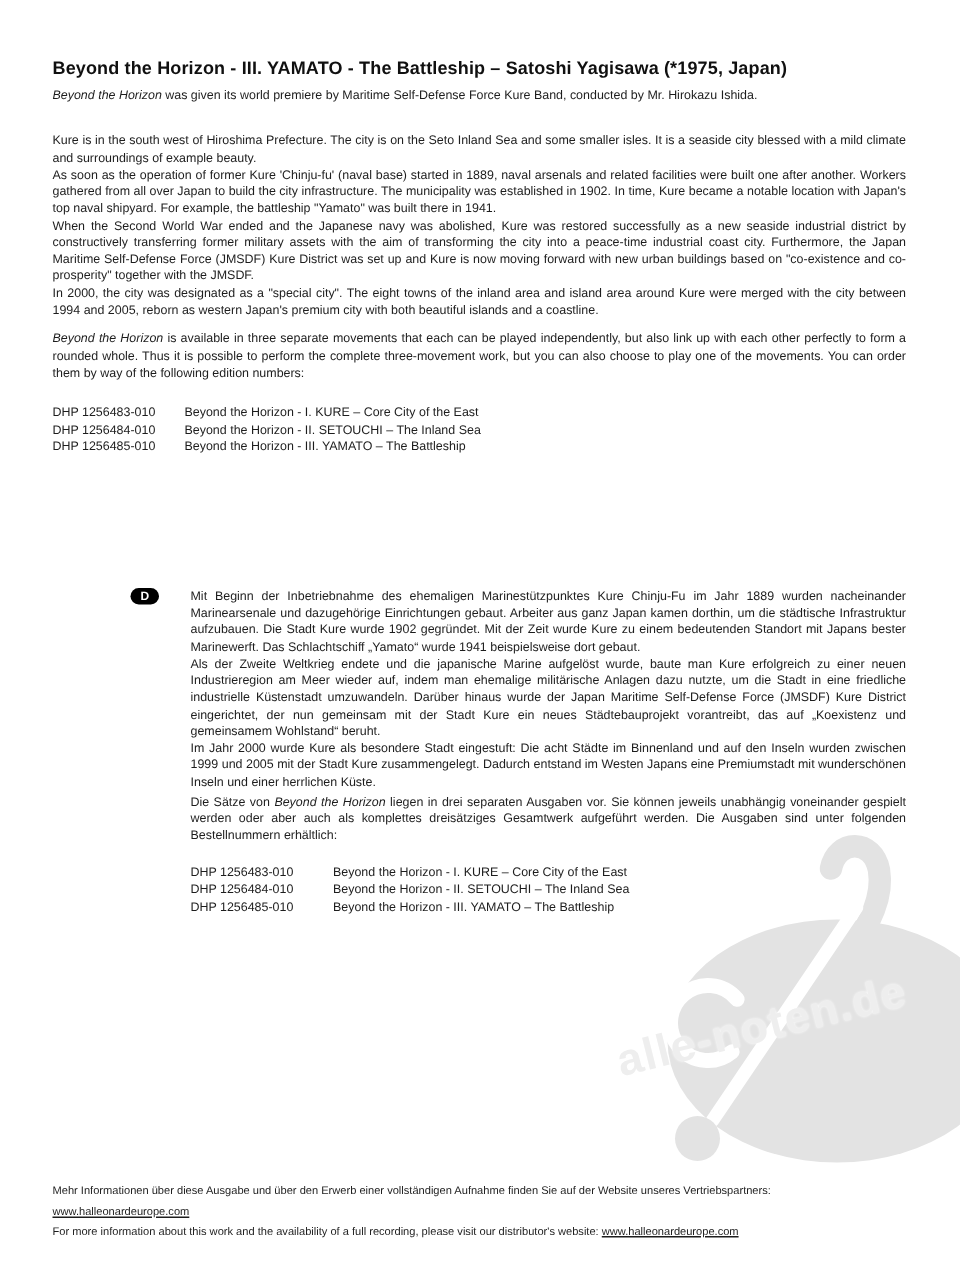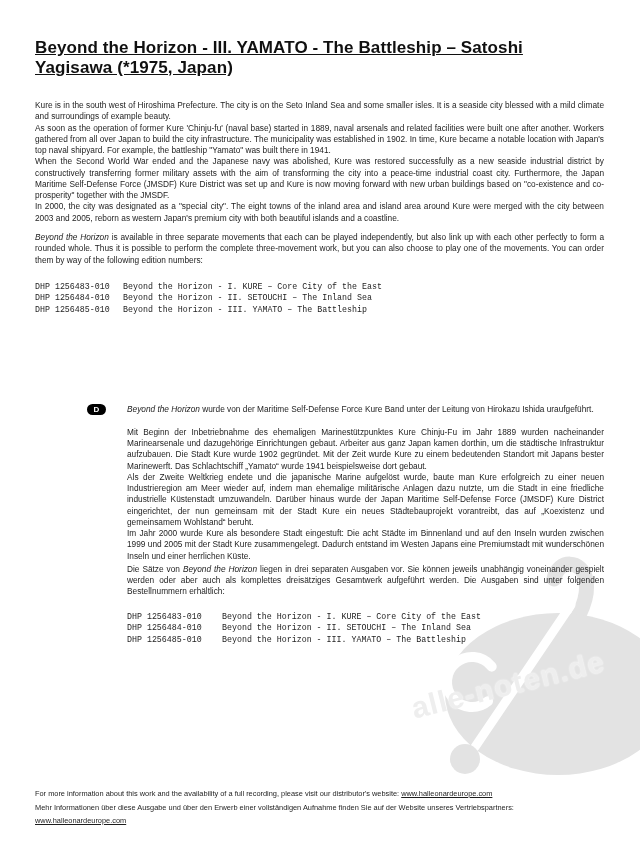--- a/index.html
+++ b/index.html
@@ -3,28 +3,28 @@
 <meta charset="utf-8">
 <style>
   html,body { margin:0; padding:0; background:#ffffff; }
   .page {
     position:relative; width:640px; height:853px; margin:0 auto;
     background:#ffffff; overflow:hidden;
     font-family:"Liberation Sans", sans-serif; color:#1d1d1d;
   }
   .content { padding:38px 36px 0 35px; }
   .title {
-    font-size:17px; font-weight:bold; color:#101010;
-    margin:0 0 22px 0; letter-spacing:0.1px;text-decoration:underline;
+    font-size:12px; font-weight:bold; color:#101010;
+    margin:0 0 6px 0; letter-spacing:0.1px;
   }
   .small { font-size:8.3px; line-height:11.25px; }
   .intro { margin:0 0 19px 0; text-align:left; }
   .bodyblock p { margin:0; text-align:justify; }
   .avail { text-align:justify; }
-  .editions { margin-top:15px;font-family:Liberation Mono, monospace; }
+  .editions { margin-top:15px; }
   .ed-row { display:grid; grid-template-columns:88px 1fr; line-height:11.6px; }
   .german { margin-left:92px; margin-top:88px; position:relative; }
   .german .ed-row { grid-template-columns:95px 1fr; }
   .d-badge {
     position:absolute; left:-40px; top:0px;
     width:19px; height:11px; background:#000; border-radius:6px;
     color:#fff; font-size:8px; font-weight:bold;
     text-align:center; line-height:11.5px;
   }
   .footer {
@@ -59,26 +59,27 @@
     <line x1="163" y1="52" x2="67" y2="194" stroke="#ffffff" stroke-width="9" stroke-linecap="round"></line>
 
     <circle cx="57" cy="206" r="15" fill="#e3e3e3"></circle>
   </svg>
   <div class="wm-text">alle-noten.de</div>
 
   <div class="content">
 
     <h1 class="title">Beyond the Horizon - III. YAMATO - The Battleship – Satoshi Yagisawa (*1975, Japan)</h1>
 
+    <p class="small intro"><i>Beyond the Horizon</i><span> was given its world premiere by Maritime Self-Defense Force Kure Band, conducted by Mr. Hirokazu Ishida.</span></p>
 
     <div class="small bodyblock">
       <p>Kure is in the south west of Hiroshima Prefecture. The city is on the Seto Inland Sea and some smaller isles. It is a seaside city blessed with a mild climate and surroundings of example beauty.</p>
       <p>As soon as the operation of former Kure 'Chinju-fu' (naval base) started in 1889, naval arsenals and related facilities were built one after another. Workers gathered from all over Japan to build the city infrastructure. The municipality was established in 1902. In time, Kure became a notable location with Japan's top naval shipyard. For example, the battleship "Yamato" was built there in 1941.</p>
       <p>When the Second World War ended and the Japanese navy was abolished, Kure was restored successfully as a new seaside industrial district by constructively transferring former military assets with the aim of transforming the city into a peace-time industrial coast city. Furthermore, the Japan Maritime Self-Defense Force (JMSDF) Kure District was set up and Kure is now moving forward with new urban buildings based on "co-existence and co-prosperity" together with the JMSDF.</p>
-      <p>In 2000, the city was designated as a "special city". The eight towns of the inland area and island area around Kure were merged with the city between 2003 and 2005, reborn as western Japan's premium city with both beautiful islands and a coastline.</p>
+      <p>In 2000, the city was designated as a "special city". The eight towns of the inland area and island area around Kure were merged with the city between 1994 and 2005, reborn as western Japan's premium city with both beautiful islands and a coastline.</p>
     </div>
 
     <p class="small avail"><i>Beyond the Horizon</i><span> is available in three separate movements that each can be played independently, but also link up with each other perfectly to form a rounded whole. Thus it is possible to perform the complete three-movement work, but you can also choose to play one of the movements. You can order them by way of the following edition numbers:</span></p>
 
     <div class="small editions">
       <div class="ed-row">
         <span>DHP 1256483-010</span>
         <span>Beyond the Horizon - I.  KURE – Core City of the East</span>
       </div>
       <div class="ed-row">
@@ -87,21 +88,20 @@
       </div>
       <div class="ed-row">
         <span>DHP 1256485-010</span>
         <span>Beyond the Horizon - III. YAMATO – The Battleship</span>
       </div>
     </div>
 
     <div class="german">
       <span class="d-badge">D</span>
 
-      <p class="small intro" style="margin-bottom:12px;"><i>Beyond the Horizon</i><span> wurde von der Maritime Self-Defense Force Kure Band unter der Leitung von Hirokazu Ishida uraufgeführt.</span></p>
 
       <div class="small bodyblock">
         <p>Mit Beginn der Inbetriebnahme des ehemaligen Marinestützpunktes Kure Chinju-Fu im Jahr 1889 wurden nacheinander Marinearsenale und dazugehörige Einrichtungen gebaut. Arbeiter aus ganz Japan kamen dorthin, um die städtische Infrastruktur aufzubauen. Die Stadt Kure wurde 1902 gegründet. Mit der Zeit wurde Kure zu einem bedeutenden Standort mit Japans bester Marinewerft. Das Schlachtschiff „Yamato“ wurde 1941 beispielsweise dort gebaut.</p>
         <p>Als der Zweite Weltkrieg endete und die japanische Marine aufgelöst wurde, baute man Kure erfolgreich zu einer neuen Industrieregion am Meer wieder auf, indem man ehemalige militärische Anlagen dazu nutzte, um die Stadt in eine friedliche industrielle Küstenstadt umzuwandeln. Darüber hinaus wurde der Japan Maritime Self-Defense Force (JMSDF) Kure District eingerichtet, der nun gemeinsam mit der Stadt Kure ein neues Städtebauprojekt vorantreibt, das auf „Koexistenz und gemeinsamem Wohlstand“ beruht.</p>
         <p>Im Jahr 2000 wurde Kure als besondere Stadt eingestuft: Die acht Städte im Binnenland und auf den Inseln wurden zwischen 1999 und 2005 mit der Stadt Kure zusammengelegt. Dadurch entstand im Westen Japans eine Premiumstadt mit wunderschönen Inseln und einer herrlichen Küste.</p>
       </div>
 
       <p class="small avail" style="margin-top:2px;"><span>Die Sätze von </span><i>Beyond the Horizon</i><span> liegen in drei separaten Ausgaben vor. Sie können jeweils unabhängig voneinander gespielt werden oder aber auch als komplettes dreisätziges Gesamtwerk aufgeführt werden. Die Ausgaben sind unter folgenden Bestellnummern erhältlich:</span></p>
 
       <div class="small editions" style="margin-top:13px;">
@@ -115,17 +115,17 @@
         </div>
         <div class="ed-row">
           <span>DHP 1256485-010</span>
           <span>Beyond the Horizon - III. YAMATO – The Battleship</span>
         </div>
       </div>
     </div>
   </div>
 
   <div class="footer">
+    <div><span>Mehr Informationen über diese Ausgabe und über den Erwerb einer vollständigen Aufnahme finden Sie auf der Website unseres Vertriebspartners: </span><a>www.halleonardeurope.com</a></div>
     <div><span>For more information about this work and the availability of a full recording, please visit our distributor's website: </span><a>www.halleonardeurope.com</a></div>
-    <div><span>Mehr Informationen über diese Ausgabe und über den Erwerb einer vollständigen Aufnahme finden Sie auf der Website unseres Vertriebspartners: </span><a>www.halleonardeurope.com</a></div>
   </div>
 
 </div>
 
 </body></html>

